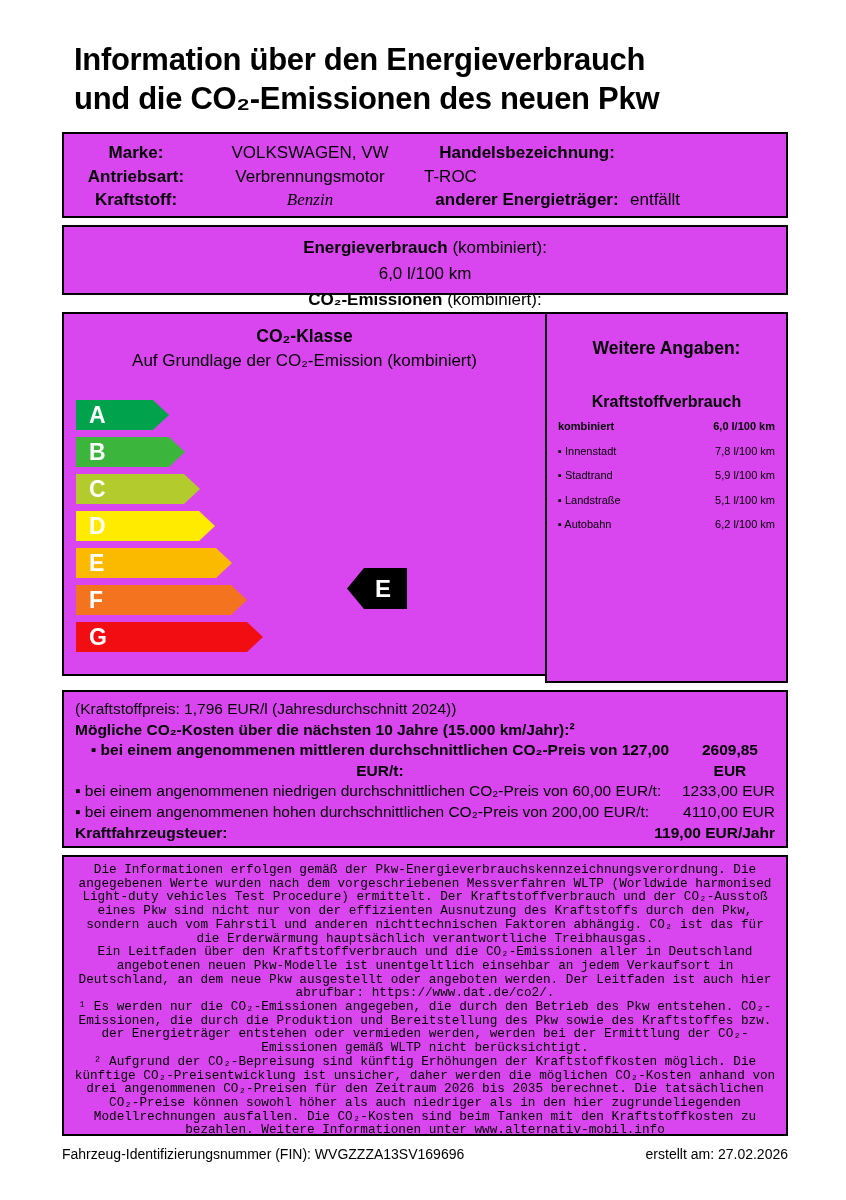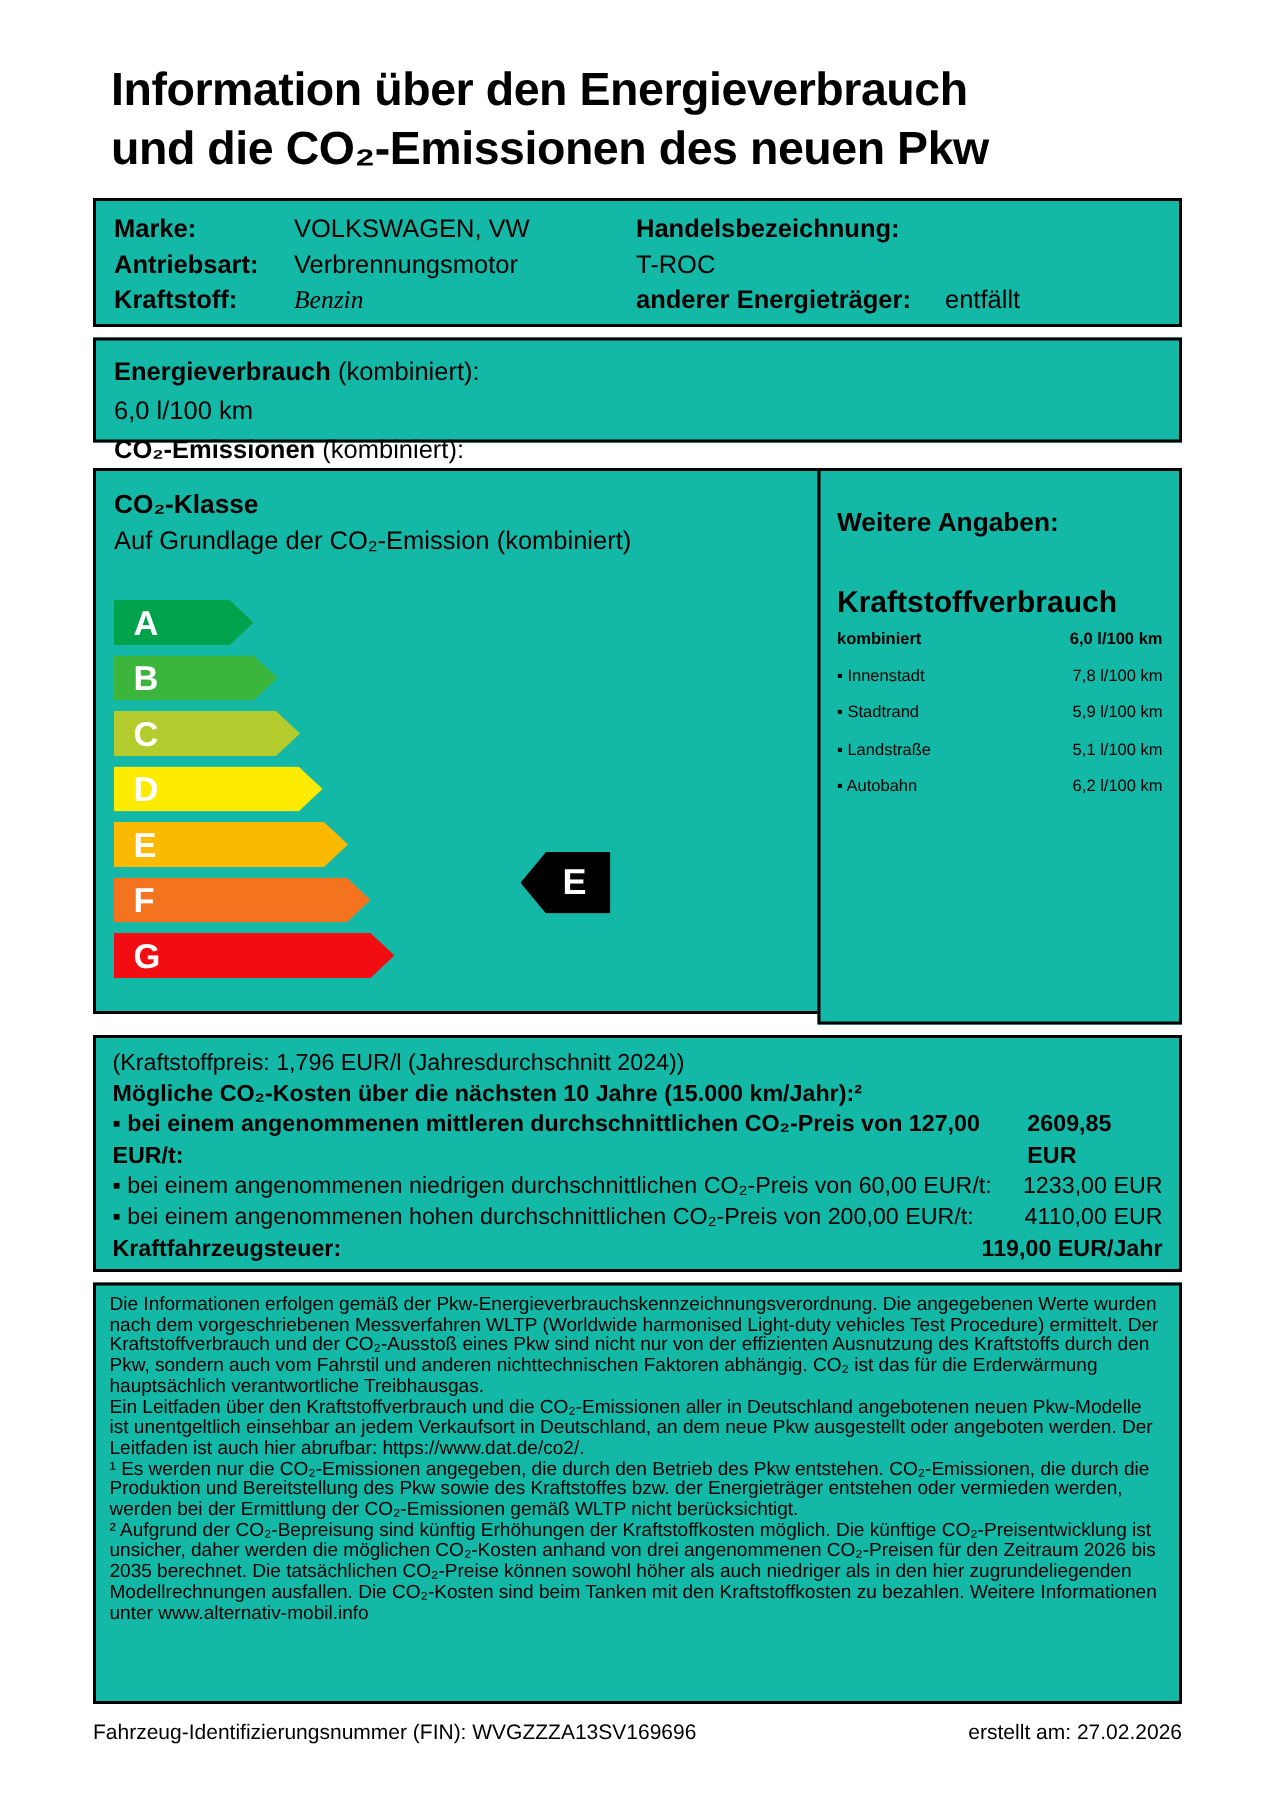--- a/index.html
+++ b/index.html
@@ -3,21 +3,21 @@
 <meta charset="utf-8">
 <style>
   * { margin:0; padding:0; box-sizing:border-box; }
   html,body { background:#fff; }
   body { font-family:"Liberation Sans","DejaVu Sans",sans-serif; color:#000; }
   .page {
     position:relative; width:846px; height:1200px; background:#fff;
     overflow:hidden;
   }
   .abs { position:absolute; }
-  .bx { border:2px solid #000; background:#14b8a6; }
+  .bx { border:2px solid #000; background:#d946ef;text-align:center; }
 
   
   .title { left:74px; top:40px; width:730px; font-size:31px; font-weight:700;
            line-height:39px; letter-spacing:-0.3px; }
 
   
   .box-vehicle { left:62px; top:132px; width:726px; height:86px; padding:7px 12px;
                  font-size:17px; }
   .vrow { display:flex; line-height:23.5px; }
   .vlabel1 { width:120px; font-weight:700; }
@@ -40,32 +40,32 @@
            padding-left:13px; color:#fff; font-size:23px; font-weight:700;
            clip-path:polygon(0 0, calc(100% - 16px) 0, 100% 50%, calc(100% - 16px) 100%, 0 100%); }
   .marker { position:absolute; left:283px; top:254px; width:60px; height:41px;
             display:flex; align-items:center; justify-content:center; padding-left:12px;
             color:#fff; font-size:24px; font-weight:700;
             clip-path:polygon(0 50%, 17px 0, 100% 0, 100% 100%, 17px 100%); }
 
   
   .box-more { left:545px; top:312px; width:243px; height:371px; padding:22px 11px; }
   .more-heading { font-size:17.5px; font-weight:700; line-height:25px; }
-  .more-section { margin-top:29px; font-size:20px; font-weight:700; line-height:24px; }
+  .more-section { margin-top:29px; font-size:16px; font-weight:700; line-height:24px; }
   .mrow { display:flex; justify-content:space-between; font-size:11px; line-height:24.5px; }
   .mrow.b { font-weight:700; }
 
   
   .box-costs { left:62px; top:690px; width:726px; height:158px; padding:7px 11px;
                font-size:15.5px; }
   .krow { display:flex; justify-content:space-between; line-height:20.6px; }
 
   
   .box-fine { left:62px; top:855px; width:726px; height:281px; padding:6px 9px;
-              font-size:12.7px; line-height:13.7px; }
+              font-size:12.7px; line-height:13.7px;font-family:Liberation Mono, monospace; }
 
   
   .footer { left:62px; top:1146px; width:726px; display:flex;
             justify-content:space-between; font-size:14px; }
 </style>
 </head>
 <body>
 
 <div class="page">
 

